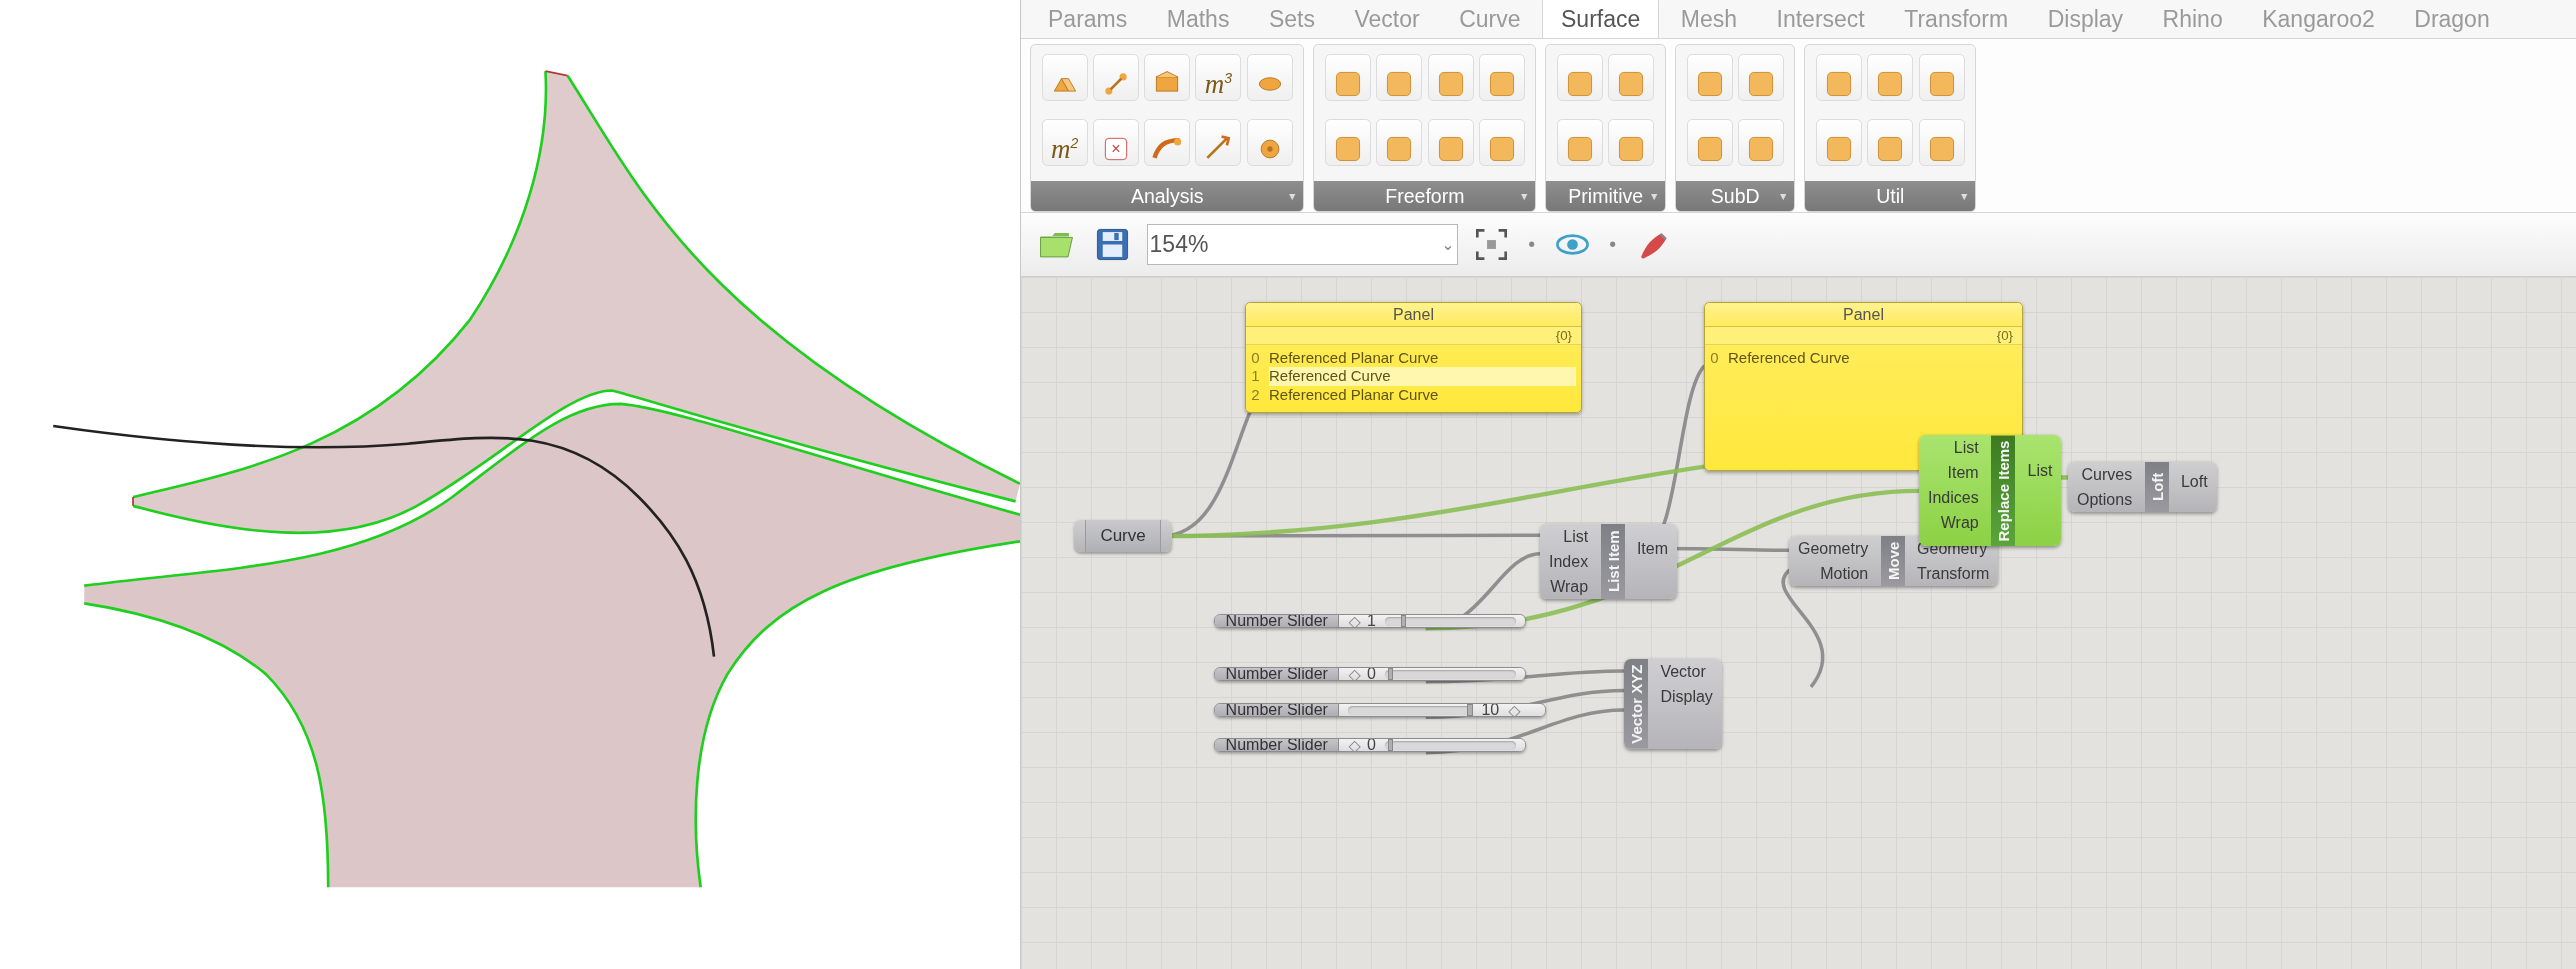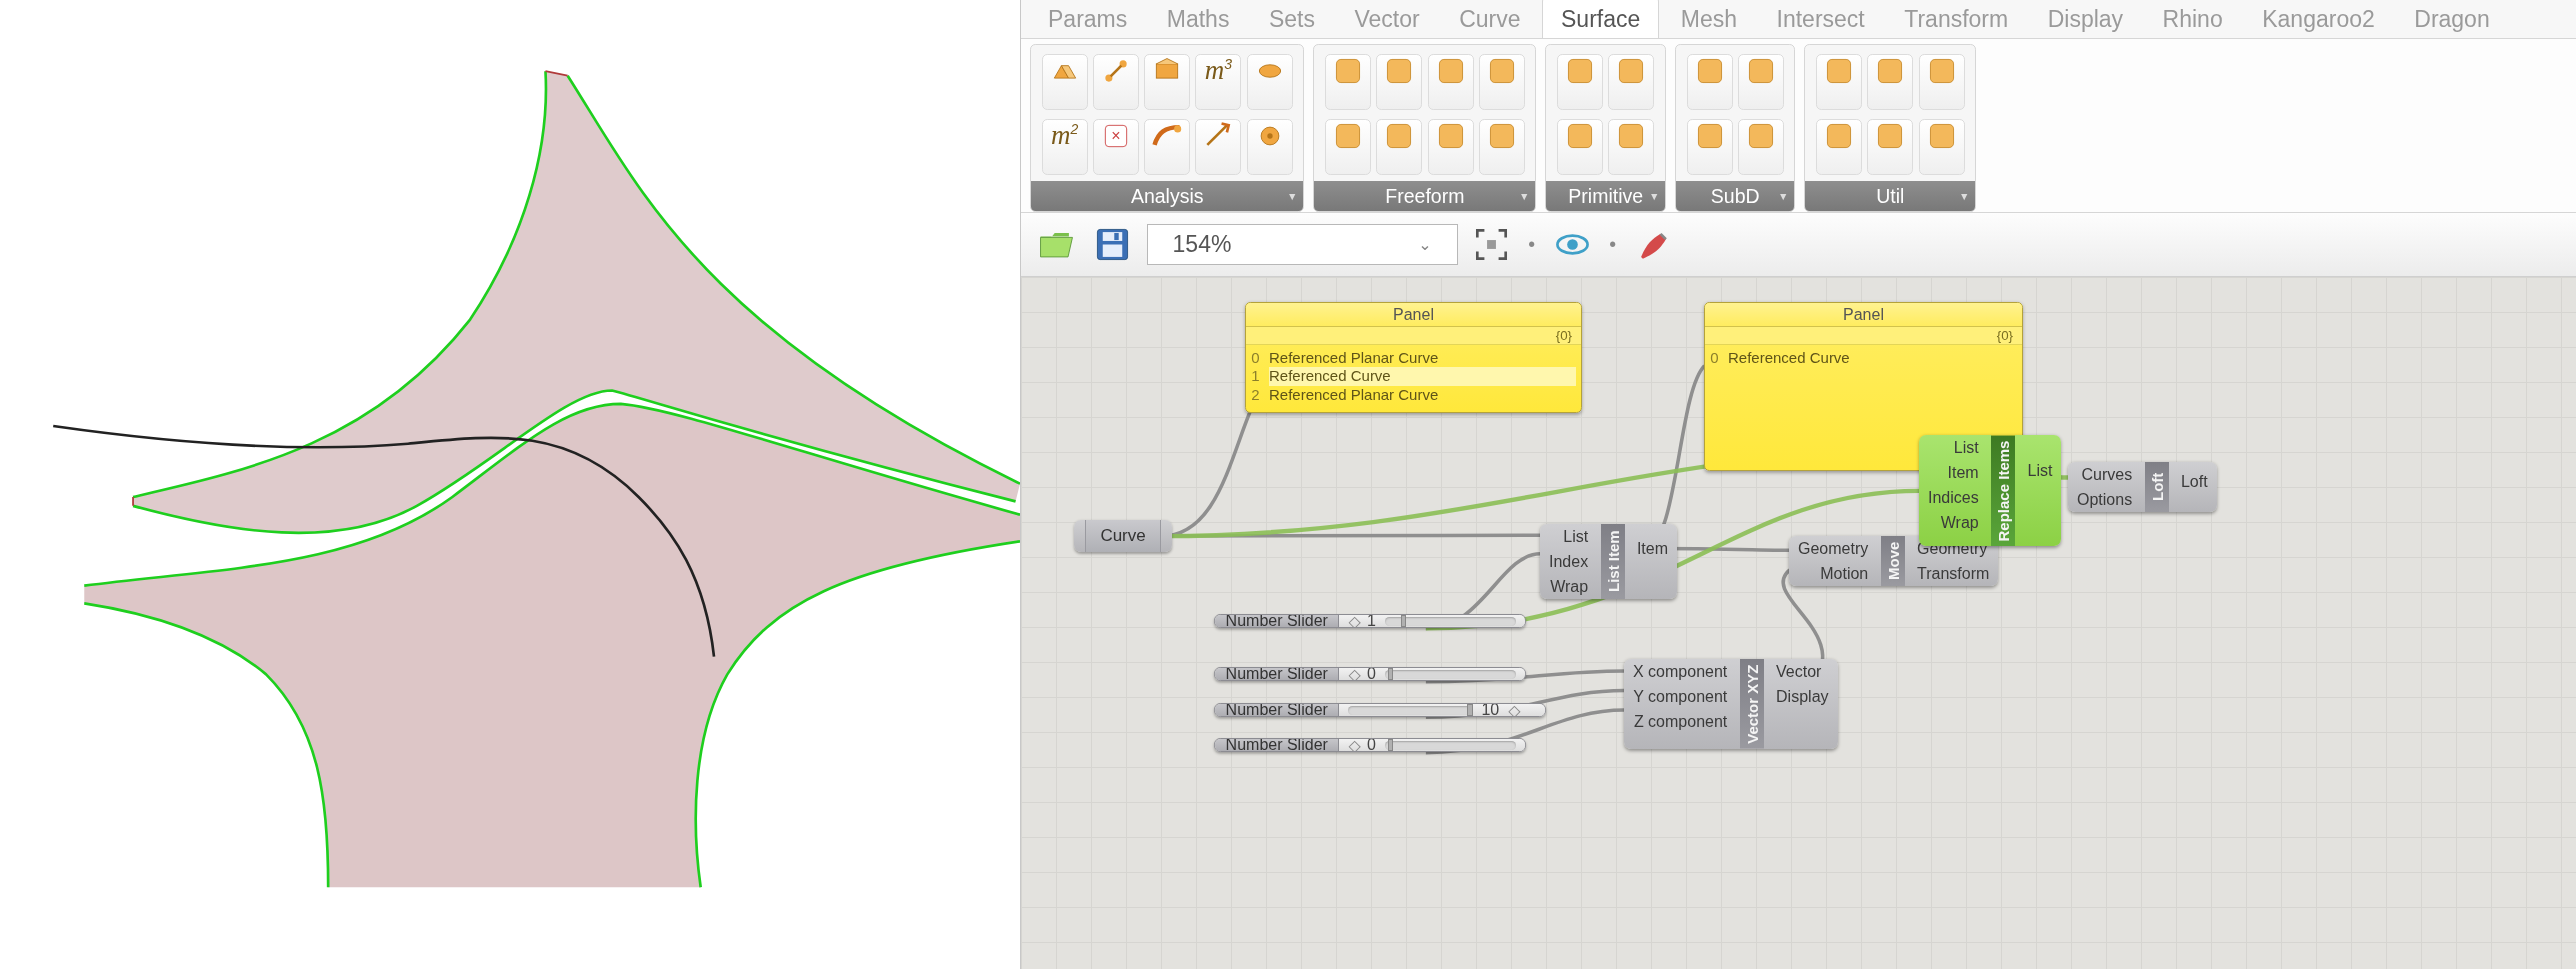--- a/index.html
+++ b/index.html
@@ -38,22 +38,22 @@
   }
   .ribbon-group {
     display: flex; flex-direction: column; border: 0.9px solid #d6d6d6; border-radius: 5.3px;
     background: #f6f6f6; overflow: hidden;
   }
   .ribbon-icons {
     display: grid; grid-template-rows: repeat(2, 59px); grid-auto-flow: column;
     gap: 5.3px; padding: 9px 10.6px 3.5px 10.6px;
   }
   .ribbon-icon {
-    width: 46px; height: 56px; border: 0.9px solid #dcdcdc; border-radius: 5.3px;
-    background: linear-gradient(#ffffff,#efefef); display: flex; align-items: flex-start;
+    width: 46px; height: 47px; border: 0.9px solid #dcdcdc; border-radius: 5.3px;
+    background: linear-gradient(#ffffff,#efefef); display: flex; align-items: flex-end;
     justify-content: center; font-size: 27px;
   }
   .ribbon-icon svg { width: 32px; height: 32px; }
   .ribbon-icon .it { font-style: italic; font-family: Georgia, serif; color:#7a5a1a;}
   .sup{font-size:14px;vertical-align:super;}
   .ribbon-label {
     text-align: center; padding: 3.5px 0 5.3px 0; font-size: 19.5px; color: #fff;
     background: linear-gradient(#8e8e8e,#777); position:relative;
   }
   .ribbon-label::after{
@@ -65,21 +65,21 @@
   .toolbar {
     display: flex; align-items: center; height: 64px; padding: 0 12.4px; gap: 10.6px;
     background: linear-gradient(#fdfdfd,#ececec); border-bottom: 0.9px solid #cfcfcf;
   }
   .tb-btn {
     width: 46px; height: 46px; display:flex; align-items:center; justify-content:center;
     border:0.9px solid transparent; border-radius:3.5px;
   }
   .zoom-dd {
     display:flex; align-items:center; height:41px; border:0.9px solid #b8b8b8;
-    background:#fff; min-width:311px; font-size:23px; padding:0 25px; color:#555;
+    background:#fff; min-width:311px; font-size:23px; padding:0 2px; color:#555;
     justify-content:space-between;
   }
   .zoom-dd .chev{font-size:16px;color:#888;}
   .tb-glyph{width:39px;height:39px;display:flex;align-items:center;justify-content:center;}
   .sep-dot{color:#888;font-size:19.5px;padding:0 3.5px;}
 
   
   .canvas {
     flex:1; position:relative; overflow:hidden;
     background-color:#e3e2de;
@@ -594,25 +594,20 @@
         <div class="s-track">
           <span class="s-dia">◇</span>
           <span class="s-val">0</span>
           <div class="s-bar">
               <div class="s-knob" style="left:2%"></div>
             </div>
         </div>
       </div>
 
       <div class="node" style="left:603px;top:382px;">
-        <div class="col ports left">
-          <div class="port">X component</div>
-          <div class="port">Y component</div>
-          <div class="port">Z component</div>
-        </div>
         <div class="title-bar">Vector XYZ</div>
         <div class="col ports right">
           <div class="port">Vector</div>
           <div class="port">Display</div>
         </div>
       </div>
 
       <div class="node" style="left:768px;top:259px;">
         <div class="col ports left">
           <div class="port">Geometry</div>

